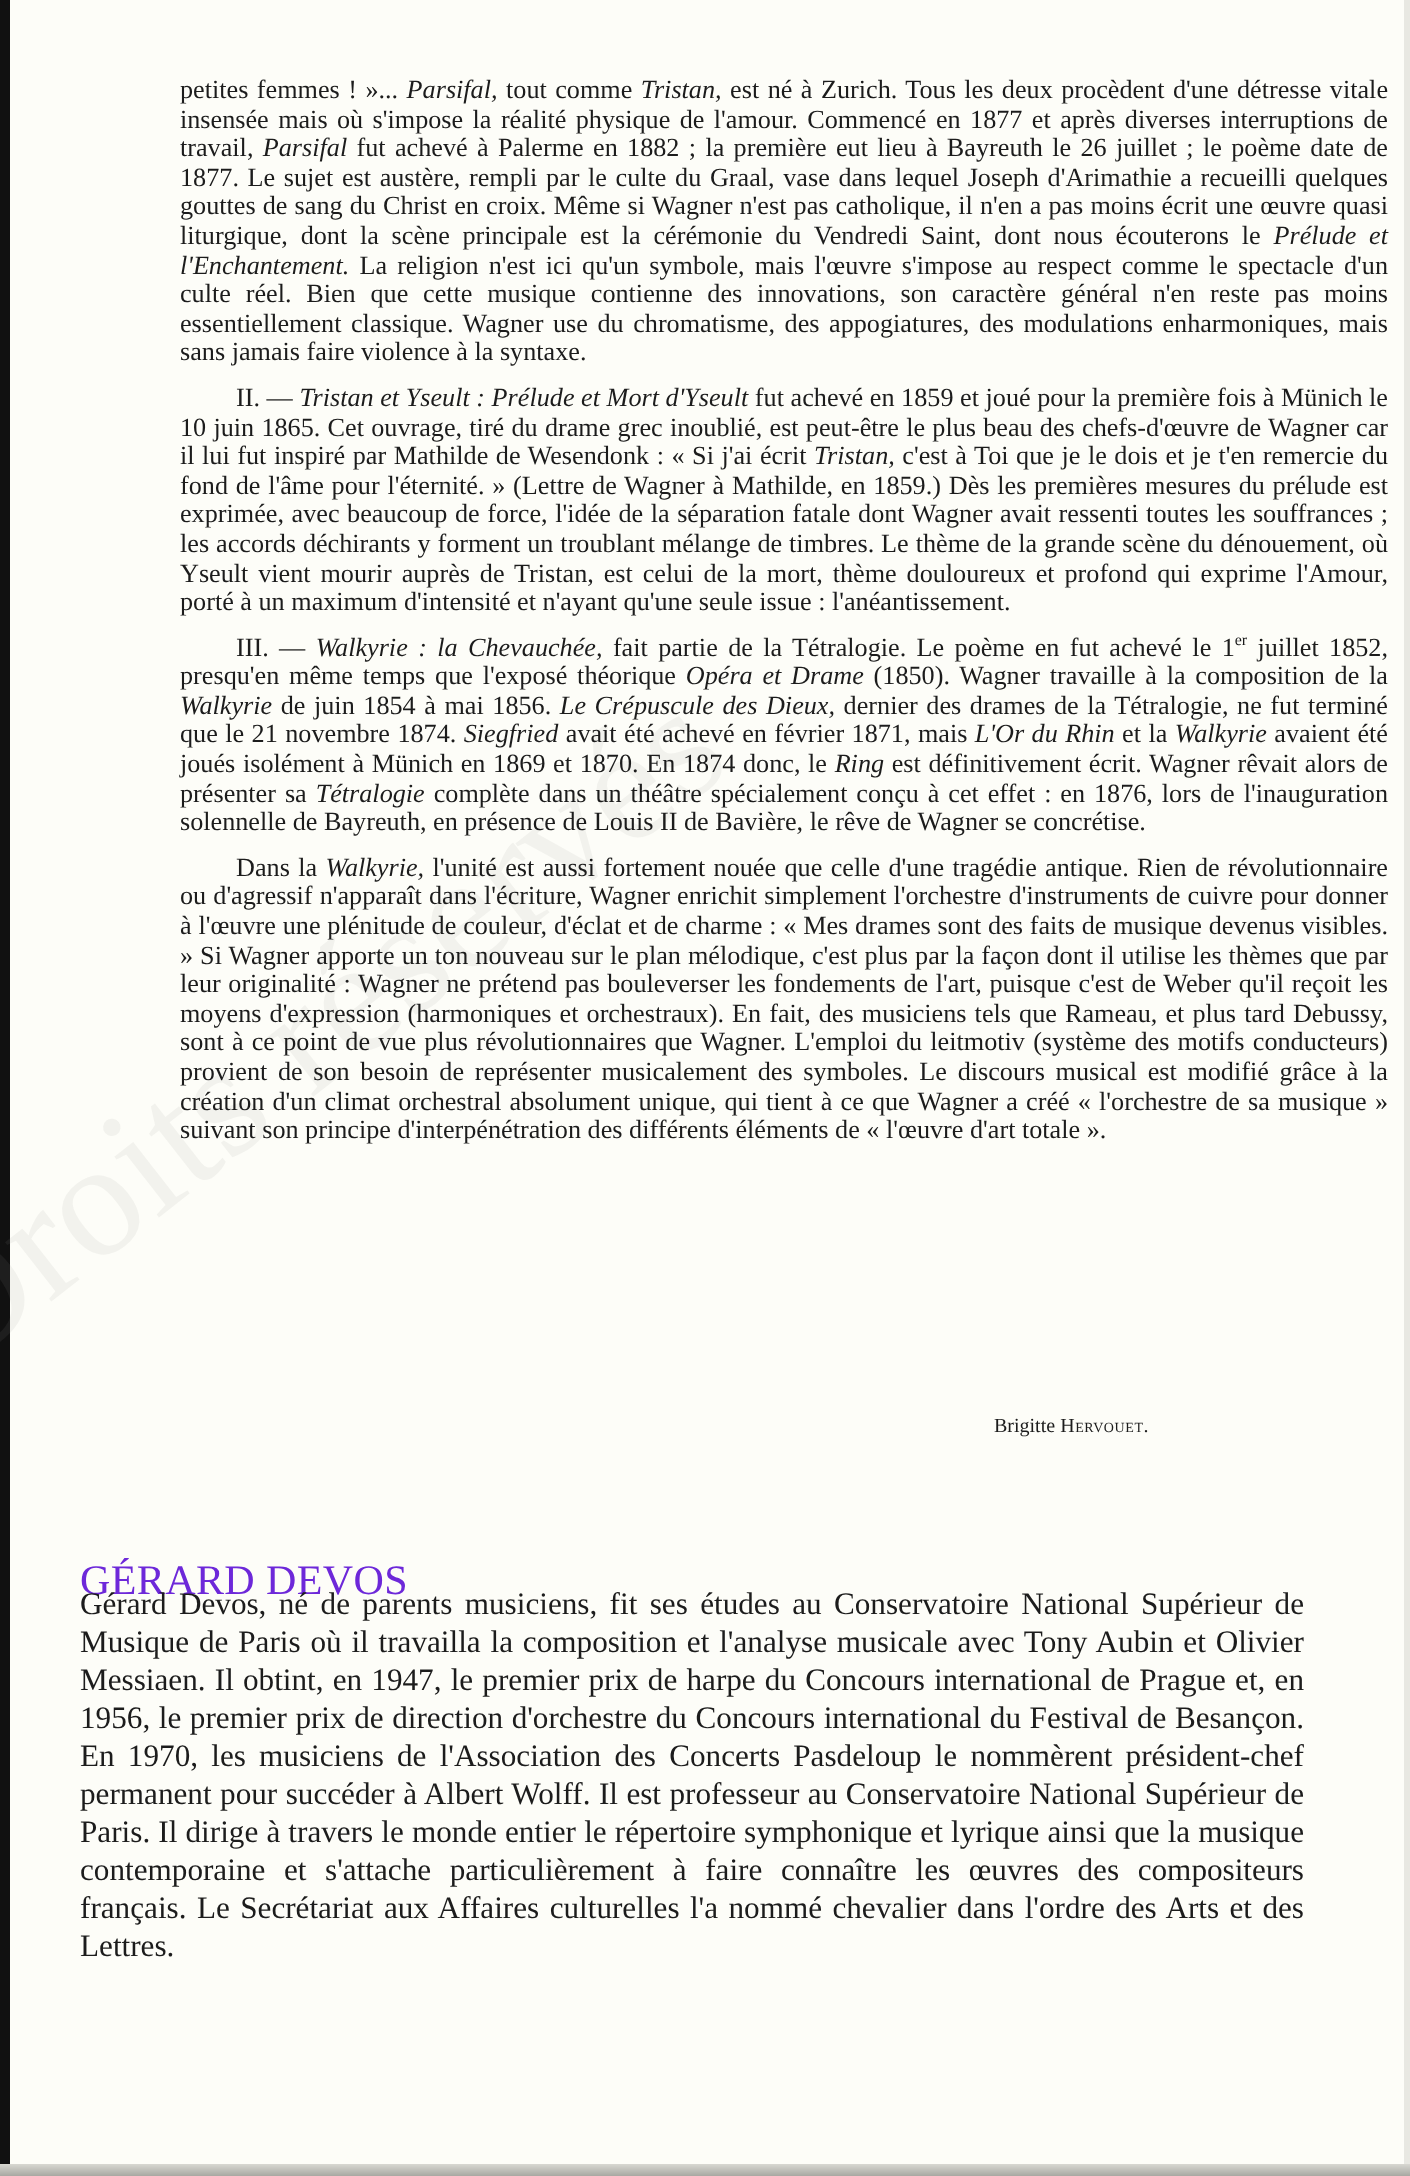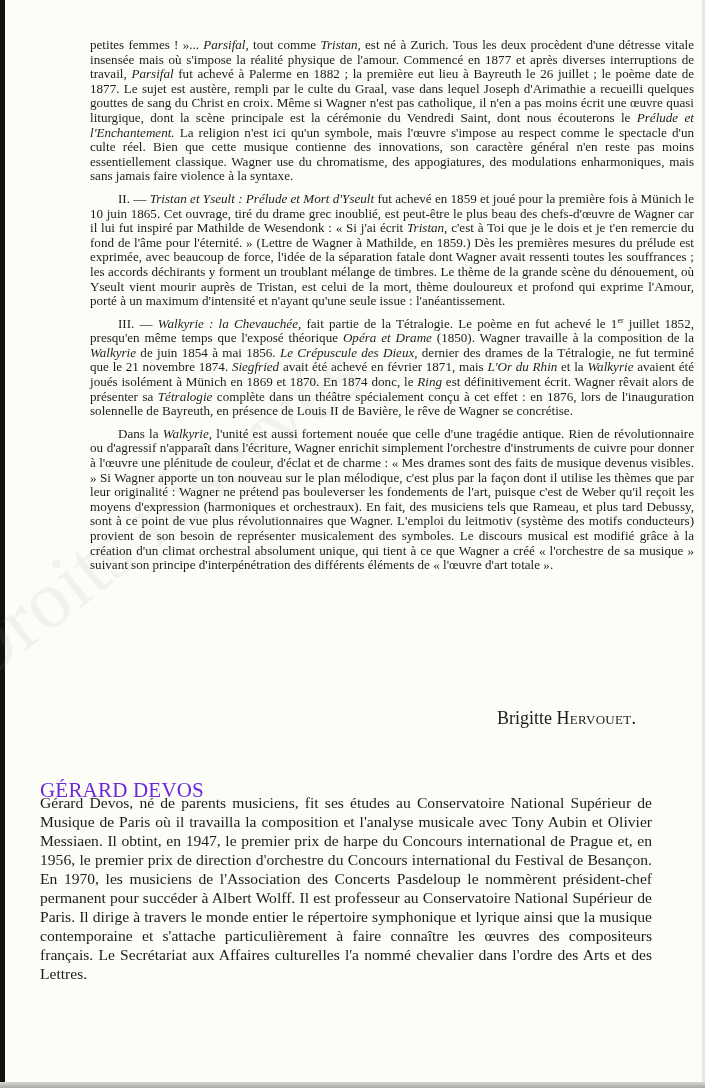--- a/index.html
+++ b/index.html
@@ -30,21 +30,21 @@
   .wm1 { left: -10px; top: 610px; transform: rotate(-38deg); }
   .article {
     position: absolute; left: 42px; top: 38px; width: 604px;
     font-size: 13.1px; line-height: 14.6px; text-align: justify; margin-left: 48px;
   }
   .article p { margin: 0 0 8px 0; text-indent: 0; }
   .article p.indent { text-indent: 28px; }
   .article i { font-style: italic; }
   .signature {
     position: absolute; left: 497px; top: 708px;
-    font-size: 18px;
+    font-size: 10px;
   }
   .signature .sc { font-variant: small-caps; letter-spacing: 0.3px; }
   .bio-title {
     position: absolute; left: 40px; top: 778px;
     font-family: "Liberation Serif", serif; font-weight: normal;
     font-size: 21px; letter-spacing: 0.2px; color: #6d28d9;
   }
   .bio {
     position: absolute; left: 40px; top: 793px; width: 612px;
     font-size: 15.6px; line-height: 19.05px; text-align: justify;

